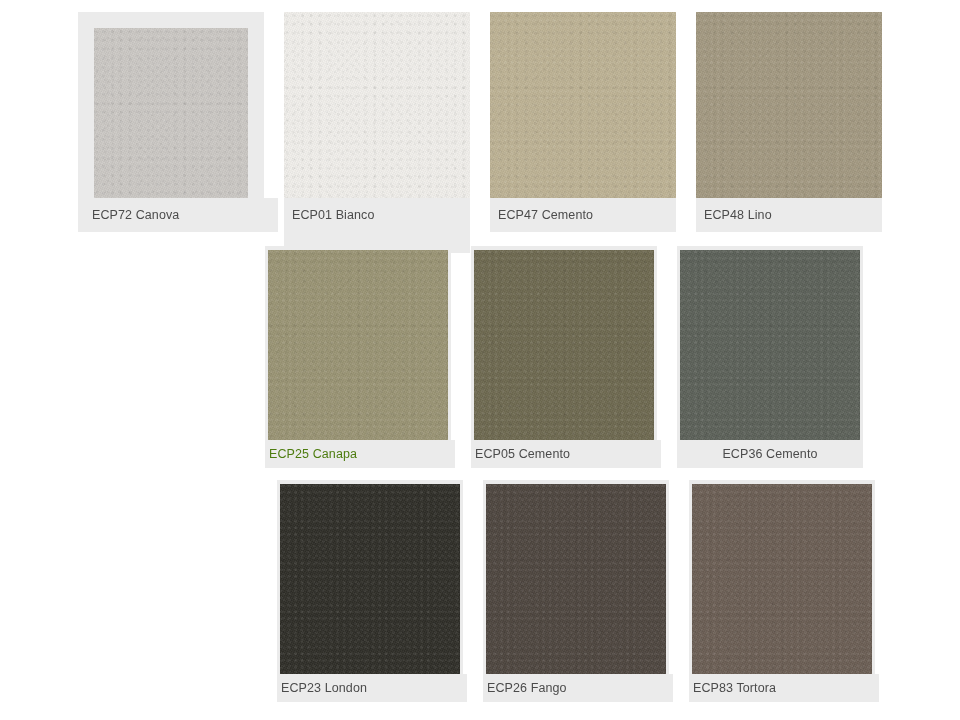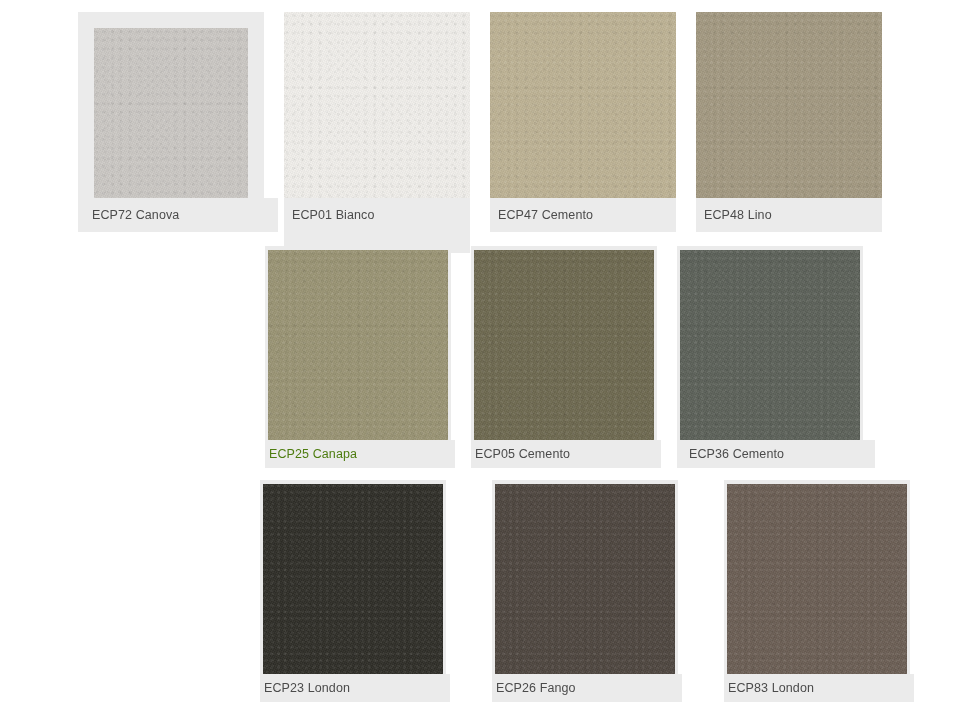--- a/index.html
+++ b/index.html
@@ -22,21 +22,21 @@
     background: #ffffff;
   }
 
   
   .row {
     position: absolute;
     display: flex;
   }
   .row-1 { left: 78px;  top: 12px;  }
   .row-2 { left: 265px; top: 246px; }
-  .row-3 { left: 260px; top: 480px; gap: 26px; }
+  .row-3 { left: 277px; top: 480px; }
 
   
   .card {
     position: relative;
     background: #ebebeb;
     box-sizing: border-box;
   }
   .card + .card { margin-left: 20px; }
 
   
@@ -141,21 +141,21 @@
           <div class="grain"></div>
         </div>
         <div class="label-band" style="height: 28px; padding-left: 4px; margin-left: -3px; width: 186px;">
           <span class="label-text" style="color: rgb(75, 75, 75);">ECP05 Cemento</span>
         </div>
       </div>
       <div class="card flush" style="width: 186px; height: 222px; background: rgb(235, 235, 235); padding: 4px 3px 0px;">
         <div class="swatch" style="width: 180px; height: 190px; background: rgb(92, 97, 89); margin: 0px auto;">
           <div class="grain"></div>
         </div>
-        <div class="label-band" style="height: 28px; padding-left: 12px; margin-left: -3px; width: 186px;">
+        <div class="label-band" style="height: 28px; padding-left: 0; margin-left: -3px; width: 186px; justify-content: center;">
           <span class="label-text" style="color: rgb(75, 75, 75);">ECP36 Cemento</span>
         </div>
       </div>
     </div>
   <div class="row row-3">
       <div class="card flush" style="width: 186px; height: 222px; background: rgb(235, 235, 235); padding: 4px 3px 0px;">
         <div class="swatch" style="width: 180px; height: 190px; background: rgb(47, 46, 40); margin: 0px auto;">
           <div class="grain"></div>
         </div>
         <div class="label-band" style="height: 28px; padding-left: 4px; margin-left: -3px; width: 186px;">
@@ -168,17 +168,17 @@
         </div>
         <div class="label-band" style="height: 28px; padding-left: 4px; margin-left: -3px; width: 186px;">
           <span class="label-text" style="color: rgb(75, 75, 75);">ECP26 Fango</span>
         </div>
       </div>
       <div class="card flush" style="width: 186px; height: 222px; background: rgb(235, 235, 235); padding: 4px 3px 0px;">
         <div class="swatch" style="width: 180px; height: 190px; background: rgb(107, 94, 84); margin: 0px auto;">
           <div class="grain"></div>
         </div>
         <div class="label-band" style="height: 28px; padding-left: 4px; margin-left: -3px; width: 186px;">
-          <span class="label-text" style="color: rgb(75, 75, 75);">ECP83 London</span>
+          <span class="label-text" style="color: rgb(75, 75, 75);">ECP83 Tortora</span>
         </div>
       </div>
     </div>
 </div>
 
 </body></html>

